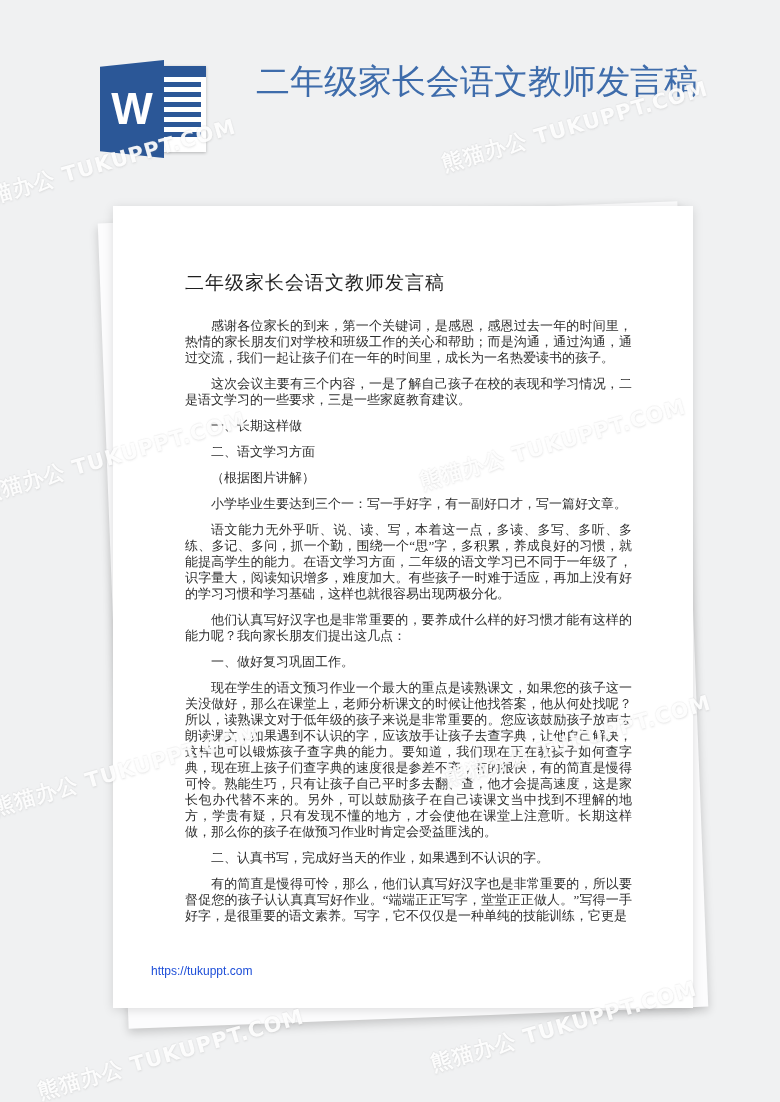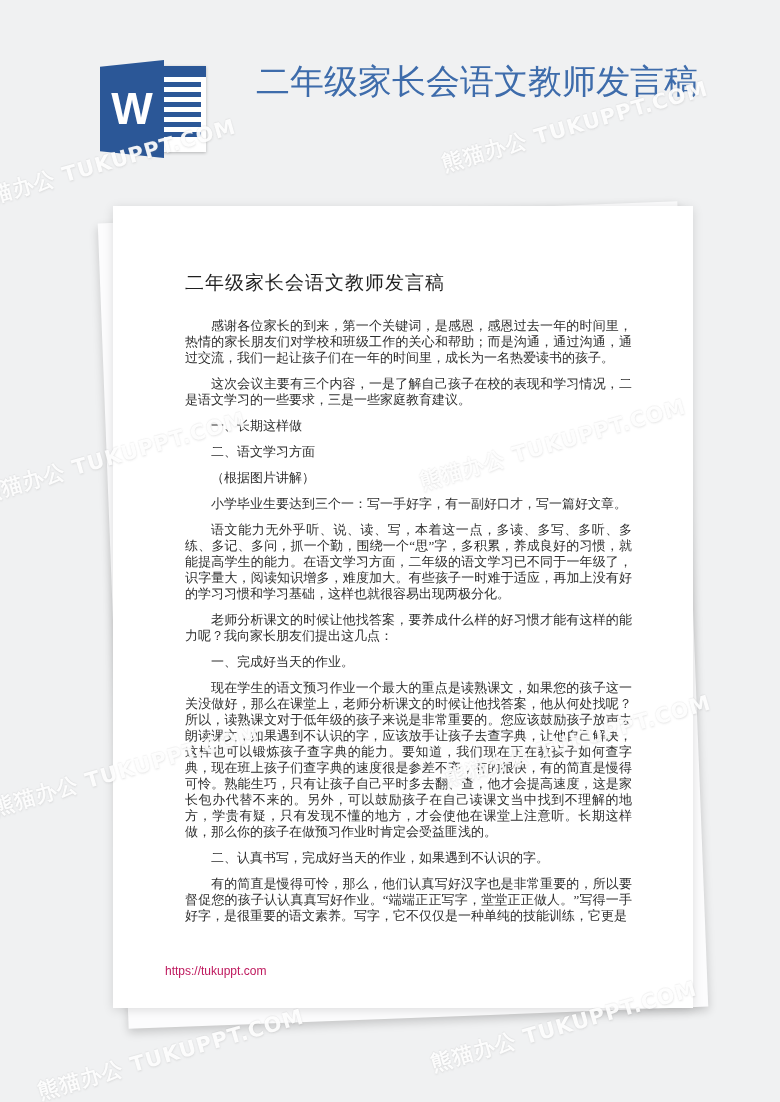--- a/index.html
+++ b/index.html
@@ -47,22 +47,22 @@
     font-family:"Liberation Serif","DejaVu Serif",serif;
   }
   .doc-body{
     margin:22px 61px 0 72px;
     font-size:13px;line-height:16px;color:#2e2e2e;
     text-align:justify;
     font-family:"Liberation Serif","DejaVu Serif",serif;
   }
   .doc-body p{margin:0 0 10px 0;text-indent:2em;}
   .doc-footer{
-    position:absolute;left:52px;bottom:30px;
-    font-size:12px;color:#be185d;
+    position:absolute;left:38px;bottom:30px;
+    font-size:12px;color:#1d4ed8;
     font-family:"Liberation Sans",sans-serif;
   }
 
   
   .wm{
     position:absolute;white-space:nowrap;pointer-events:none;z-index:9;
     transform:rotate(-16deg);
     font-size:21px;font-weight:bold;letter-spacing:1px;
     color:rgba(255,255,255,0.92);
     text-shadow:0 1px 2px rgba(130,130,130,0.20), 0 -1px 1px rgba(150,150,150,0.10);
@@ -112,20 +112,20 @@
 <main class="doc-page">
   <h2 class="doc-title">二年级家长会语文教师发言稿</h2>
   <div class="doc-body">
       <p>感谢各位家长的到来，第一个关键词，是感恩，感恩过去一年的时间里，热情的家长朋友们对学校和班级工作的关心和帮助；而是沟通，通过沟通，通过交流，我们一起让孩子们在一年的时间里，成长为一名热爱读书的孩子。</p>
       <p>这次会议主要有三个内容，一是了解自己孩子在校的表现和学习情况，二是语文学习的一些要求，三是一些家庭教育建议。</p>
       <p>一、长期这样做</p>
       <p>二、语文学习方面</p>
       <p>（根据图片讲解）</p>
       <p>小学毕业生要达到三个一：写一手好字，有一副好口才，写一篇好文章。</p>
       <p>语文能力无外乎听、说、读、写，本着这一点，多读、多写、多听、多练、多记、多问，抓一个勤，围绕一个“思”字，多积累，养成良好的习惯，就能提高学生的能力。在语文学习方面，二年级的语文学习已不同于一年级了，识字量大，阅读知识增多，难度加大。有些孩子一时难于适应，再加上没有好的学习习惯和学习基础，这样也就很容易出现两极分化。</p>
-      <p>老师分析课文的时候让他找答案，要养成什么样的好习惯才能有这样的能力呢？我向家长朋友们提出这几点：</p>
-      <p>一、完成好当天的作业。</p>
+      <p>他们认真写好汉字也是非常重要的，要养成什么样的好习惯才能有这样的能力呢？我向家长朋友们提出这几点：</p>
+      <p>一、做好复习巩固工作。</p>
       <p>现在学生的语文预习作业一个最大的重点是读熟课文，如果您的孩子这一关没做好，那么在课堂上，老师分析课文的时候让他找答案，他从何处找呢？所以，读熟课文对于低年级的孩子来说是非常重要的。您应该鼓励孩子放声去朗读课文，如果遇到不认识的字，应该放手让孩子去查字典，让他自己解决，这样也可以锻炼孩子查字典的能力。要知道，我们现在正在教孩子如何查字典，现在班上孩子们查字典的速度很是参差不齐，有的很快，有的简直是慢得可怜。熟能生巧，只有让孩子自己平时多去翻、查，他才会提高速度，这是家长包办代替不来的。另外，可以鼓励孩子在自己读课文当中找到不理解的地方，学贵有疑，只有发现不懂的地方，才会使他在课堂上注意听。长期这样做，那么你的孩子在做预习作业时肯定会受益匪浅的。</p>
       <p>二、认真书写，完成好当天的作业，如果遇到不认识的字。</p>
       <p>有的简直是慢得可怜，那么，他们认真写好汉字也是非常重要的，所以要督促您的孩子认认真真写好作业。“端端正正写字，堂堂正正做人。”写得一手好字，是很重要的语文素养。写字，它不仅仅是一种单纯的技能训练，它更是</p>
     </div>
   <div class="doc-footer">https://tukuppt.com</div>
 </main>
 
 </body></html>

